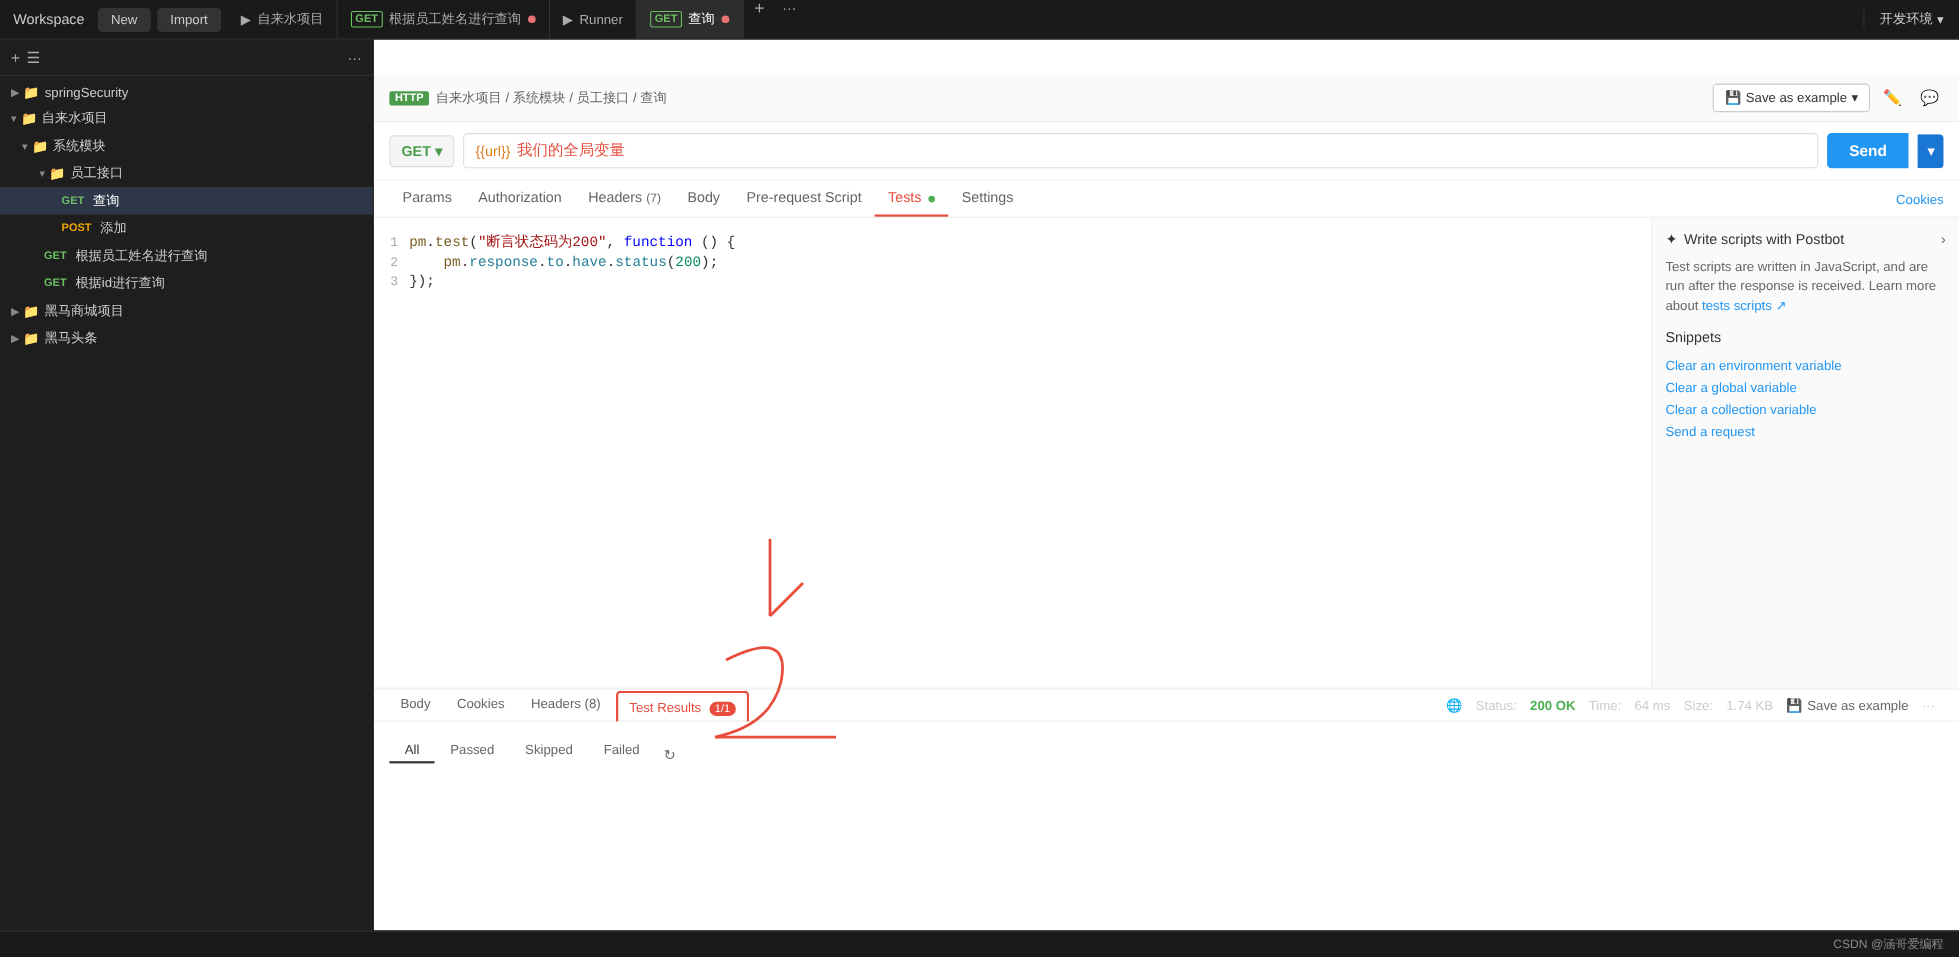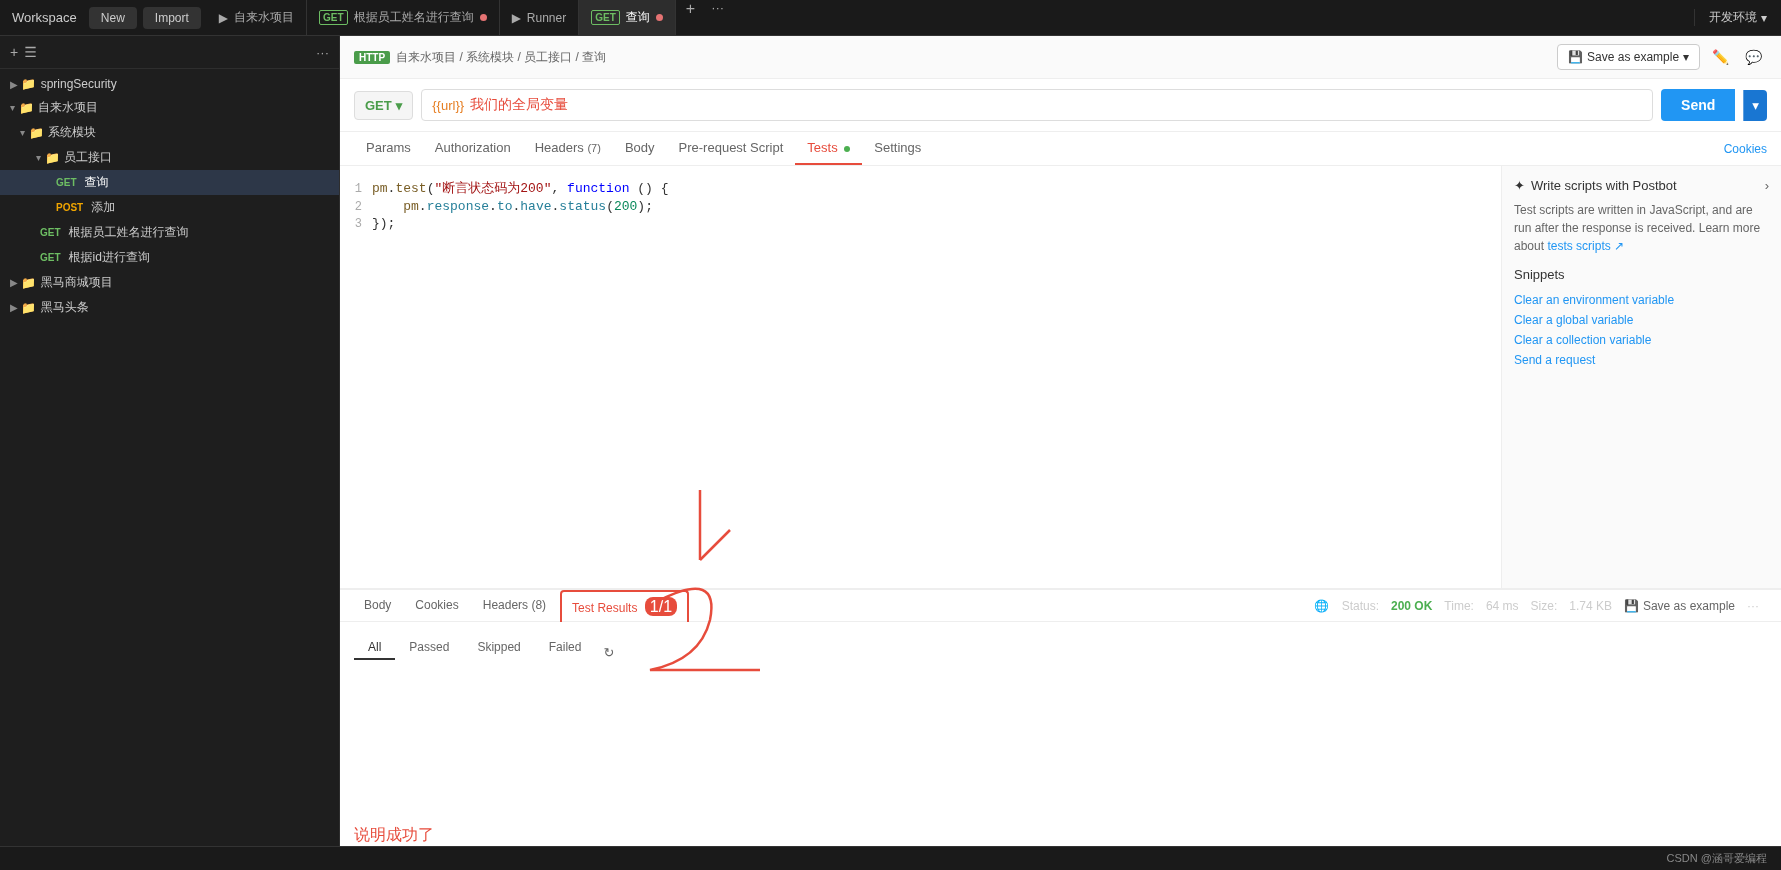--- a/index.html
+++ b/index.html
@@ -37,21 +37,21 @@
     .method-get { color: #6dbd63; }
     .method-post { color: #f0a500; }
     .indent-1 { padding-left: 20px; }
     .indent-2 { padding-left: 36px; }
     .indent-3 { padding-left: 52px; }
 
     
     .content-area { flex: 1; display: flex; flex-direction: column; background: #fff; overflow: hidden; }
 
     
-    .breadcrumb-bar { display: flex; align-items: center; padding: 8px 14px; border-bottom: 1px solid #eee; background: #fafafa; gap: 6px; }
+    .breadcrumb-bar { display: flex; align-items: center; padding: 8px 14px; border-bottom: 1px solid #eee; background: #fafafa; gap: 6px; margin-top: 32px; }
     .breadcrumb-http { background: #4a9c4a; color: #fff; font-size: 10px; padding: 1px 5px; border-radius: 2px; font-weight: bold; }
     .breadcrumb-text { font-size: 12px; color: #666; }
     .breadcrumb-actions { margin-left: auto; display: flex; align-items: center; gap: 8px; }
     .save-btn { display: flex; align-items: center; gap: 4px; background: #fff; border: 1px solid #ccc; border-radius: 4px; padding: 5px 10px; cursor: pointer; font-size: 12px; color: #333; }
     .icon-btn { background: none; border: none; cursor: pointer; color: #666; font-size: 14px; padding: 4px; }
 
     
     .url-bar { display: flex; align-items: center; padding: 10px 14px; border-bottom: 1px solid #eee; background: #fff; gap: 8px; }
     .method-selector { display: flex; align-items: center; gap: 4px; background: #f5f5f5; border: 1px solid #ddd; border-radius: 4px; padding: 6px 10px; cursor: pointer; font-weight: bold; color: #4a9c4a; font-size: 13px; }
     .url-input-area { flex: 1; display: flex; align-items: center; border: 1px solid #ddd; border-radius: 4px; padding: 6px 10px; font-size: 13px; color: #666; background: #fff; gap: 6px; }
@@ -86,21 +86,21 @@
     .postbot-desc { font-size: 12px; color: #666; line-height: 1.5; margin-bottom: 12px; }
     .postbot-link { color: #2196f3; cursor: pointer; }
     .snippets-title { font-size: 13px; font-weight: 400; color: #333; margin-bottom: 8px; }
     .snippet-item { font-size: 12px; color: #2196f3; cursor: pointer; padding: 3px 0; }
 
     
     .response-area { height: 220px; border-top: 1px solid #eee; display: flex; flex-direction: column; background: #fff; flex-shrink: 0; }
     .response-tabs-bar { display: flex; align-items: center; padding: 0 14px; border-bottom: 1px solid #eee; gap: 4px; }
     .resp-tab { padding: 6px 10px; cursor: pointer; font-size: 12px; color: #666; border-bottom: 2px solid transparent; }
     .resp-tab.active { color: #e74c3c; border-bottom-color: #e74c3c; font-weight: 500; }
-    .resp-tab .test-badge { background: #e74c3c; color: #fff; border-radius: 8px; padding: 1px 5px; font-size: 16px; margin-left: 4px; }
+    .resp-tab .test-badge { background: #e74c3c; color: #fff; border-radius: 8px; padding: 1px 5px; font-size: 10px; margin-left: 4px; }
     .status-ok { color: #4caf50; font-weight: 600; }
     .save-example-btn { color: #666; cursor: pointer; display: flex; align-items: center; gap: 4px; }
     .response-content { flex: 1; padding: 10px 14px; overflow-y: auto; }
     .filter-tabs { display: flex; align-items: flex-end; gap: 0; padding: 4px 0 8px 0; }
     .filter-tab { padding: 4px 14px; cursor: pointer; font-size: 12px; color: #666; border-bottom: 2px solid transparent; }
     .filter-tab.active { color: #333; font-weight: 500; border-bottom-color: #333; }
     .refresh-btn { color: #666; cursor: pointer; margin-left: 8px; font-size: 13px; }
 
     
     .test-result-box { border: 2px solid #e74c3c; border-radius: 4px; padding: 10px 14px; display: flex; align-items: center; gap: 12px; margin-top: 8px; display: inline-flex; min-width: 200px; }
@@ -367,21 +367,20 @@
           <div class="filter-tab">
             <span>Failed</span>
           </div>
           <span class="refresh-btn">↻</span>
         </div>
 
         
       </div>
     </div>
 
-    <div class="success-text">说明成功了</div>
 
     <svg style="position:absolute; top:480px; left:600px; pointer-events:none; overflow:visible;" width="200" height="220">
 
       <line x1="100" y1="10" x2="100" y2="80" stroke="#e74c3c" stroke-width="2.5" fill="none"></line>
       <line x1="100" y1="80" x2="130" y2="50" stroke="#e74c3c" stroke-width="2.5" fill="none"></line>
 
       <path d="M 60 120 Q 120 90 110 140 Q 100 180 50 190 L 160 190" stroke="#e74c3c" stroke-width="2.5" fill="none"></path>
     </svg>
   </div>
 

